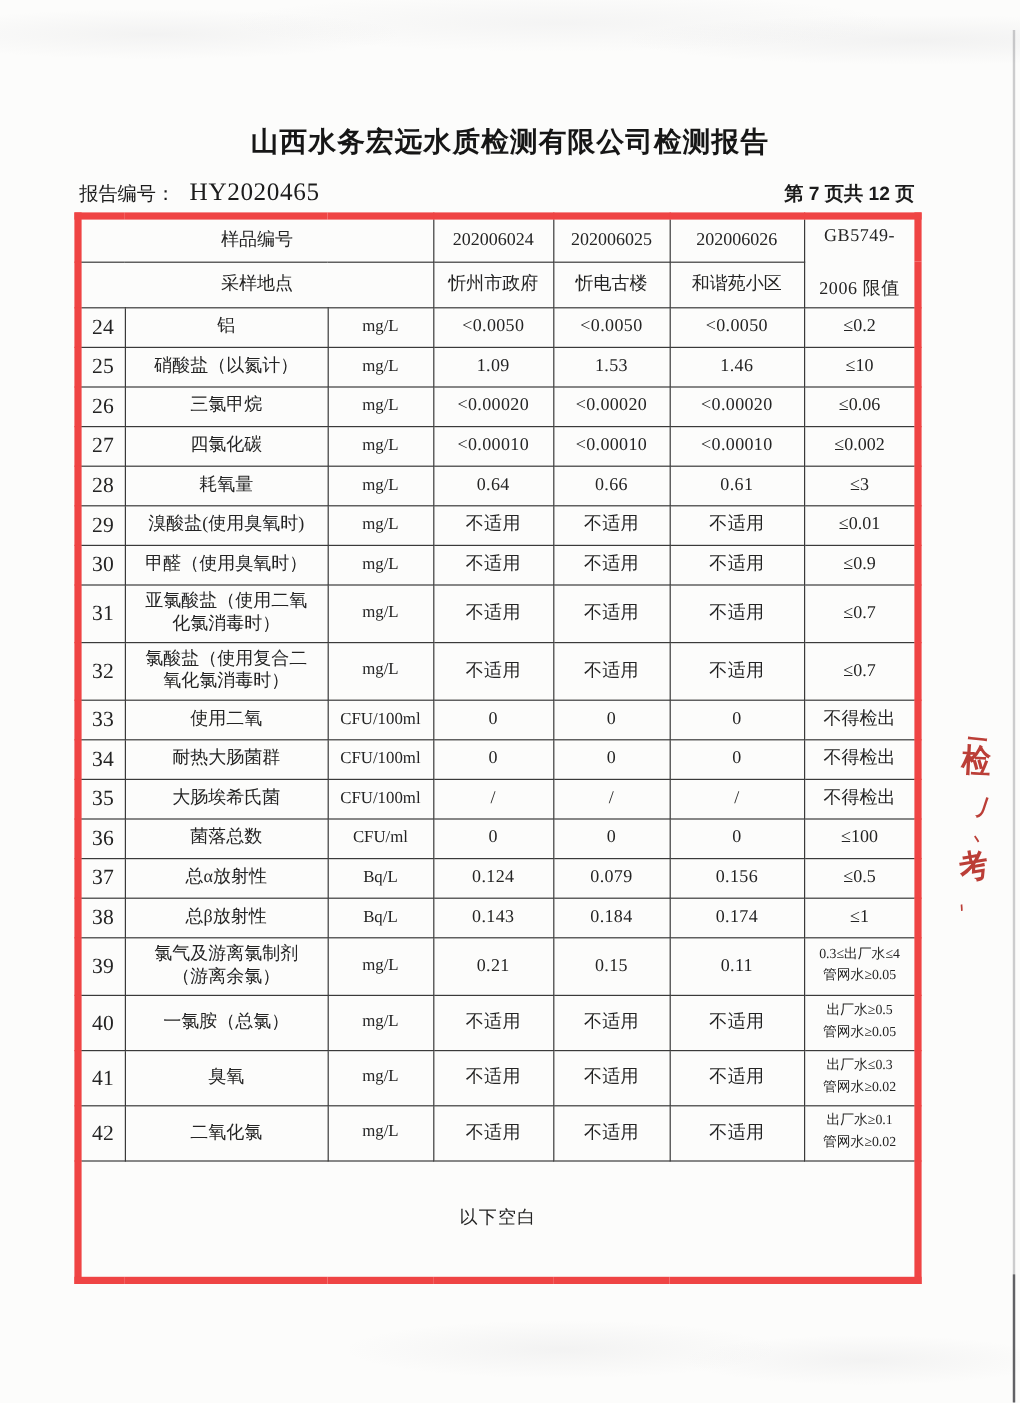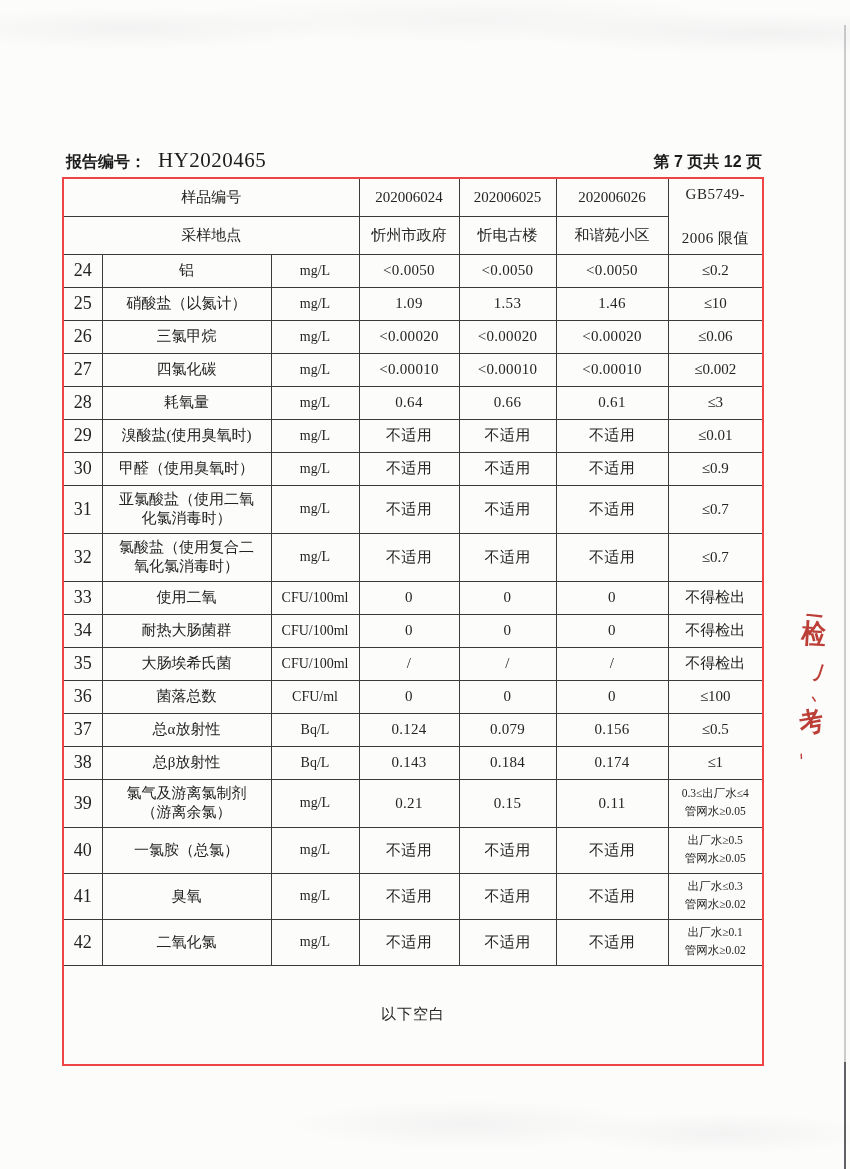--- a/index.html
+++ b/index.html
@@ -34,36 +34,36 @@
     position:absolute;top:103px;left:0;width:100%;
     text-align:center;
     font-family:"Liberation Sans","DejaVu Sans",sans-serif;
     font-weight:bold;font-size:23px;letter-spacing:1px;color:#161616;
   }
   .meta{
     position:absolute;top:148px;left:66px;width:696px;
     display:flex;justify-content:space-between;align-items:baseline;
     font-size:16px;color:#1c1c1c;
   }
-  .meta .label{font-family:"Liberation Sans","DejaVu Sans",sans-serif;font-weight:bold;}
+  .meta .label{font-family:"Liberation Sans","DejaVu Sans",sans-serif;font-weight:normal;}
   .meta .value{font-size:21px;letter-spacing:.5px;margin-left:12px;}
   .meta .pageno{font-family:"Liberation Sans","DejaVu Sans",sans-serif;font-weight:bold;}
 
   table.results{
     position:absolute;left:62px;top:177px;width:700px;
     border-collapse:collapse;table-layout:fixed;
     font-size:15px;color:#242424;
   }
   table.results td{
     border:1px solid #3a3a3a;
     text-align:center;vertical-align:middle;
     padding:2px 3px;line-height:1.25;
     overflow:hidden;
   }
-  table.results{border:2px solid #ef4444;}
+  table.results{border:6px solid #ef4444;}
   thead tr{height:38px;}
   tbody tr{height:33px;}
   tr.r-tall{height:46px;}
   tr.r-tall2{height:48px;}
   .c-no{font-size:18px;}
   .c-item{text-align:left;padding-left:8px;white-space:pre-line;}
   .c-unit{font-size:14px;}
   .c-val{font-size:15px;letter-spacing:.3px;}
   .c-limit{font-size:15px;}
   .c-limit.split{font-size:11.5px;line-height:1.55;padding:3px 1px;letter-spacing:0;}
@@ -88,20 +88,21 @@
 </style>
 </head>
 <body>
 
 <div class="page">
   <div class="noise-top"></div>
   <div class="noise-bottom"></div>
   <div class="edge-right"></div>
   <div class="edge-right-dark"></div>
 
+  <div class="title">山西水务宏远水质检测有限公司检测报告</div>
 
   <div class="meta">
     <span>
       <span class="label">报告编号：</span><span class="value">HY2020465</span>
     </span>
     <span class="pageno">第 7 页共 12 页</span>
   </div>
 
   <table class="results">
     <colgroup>

